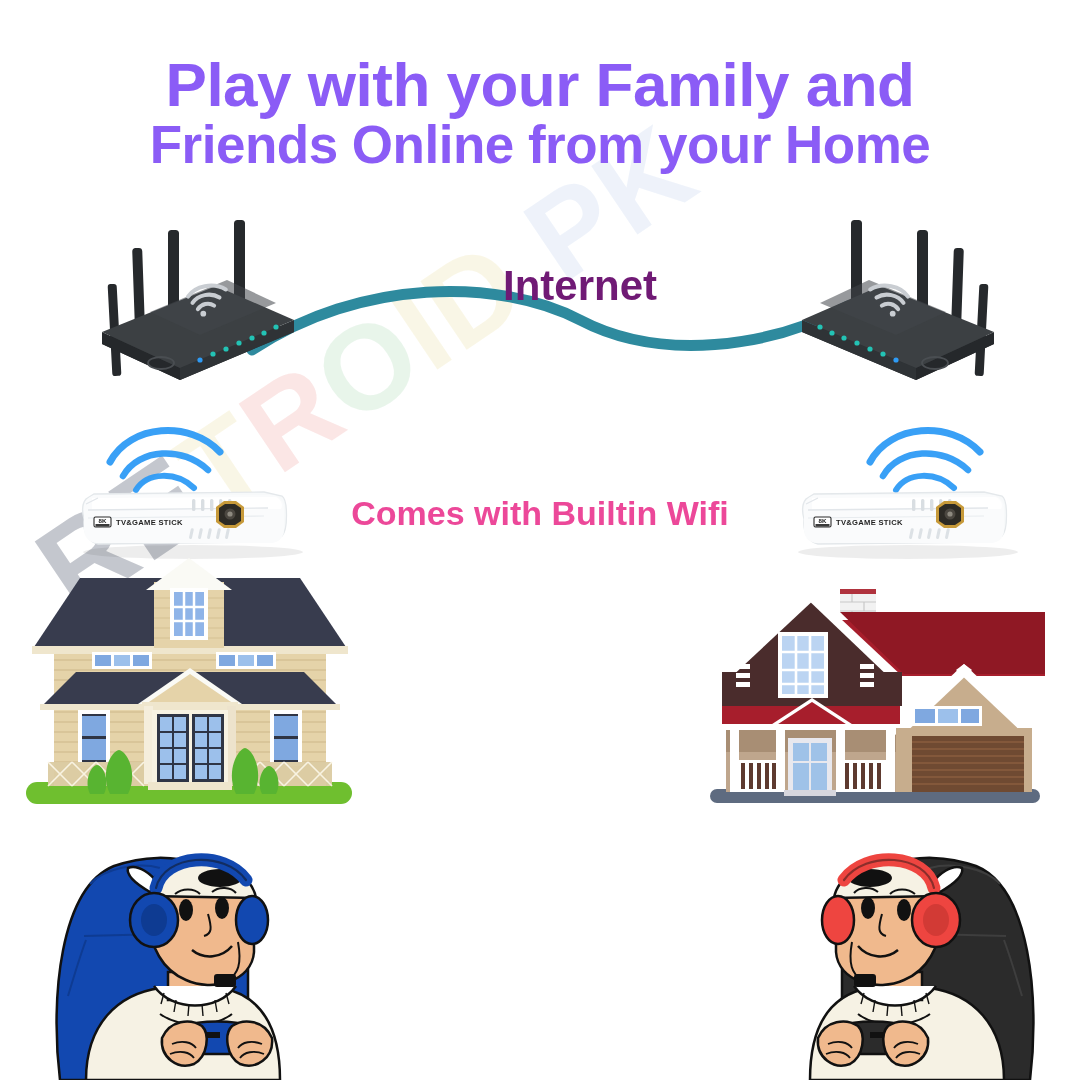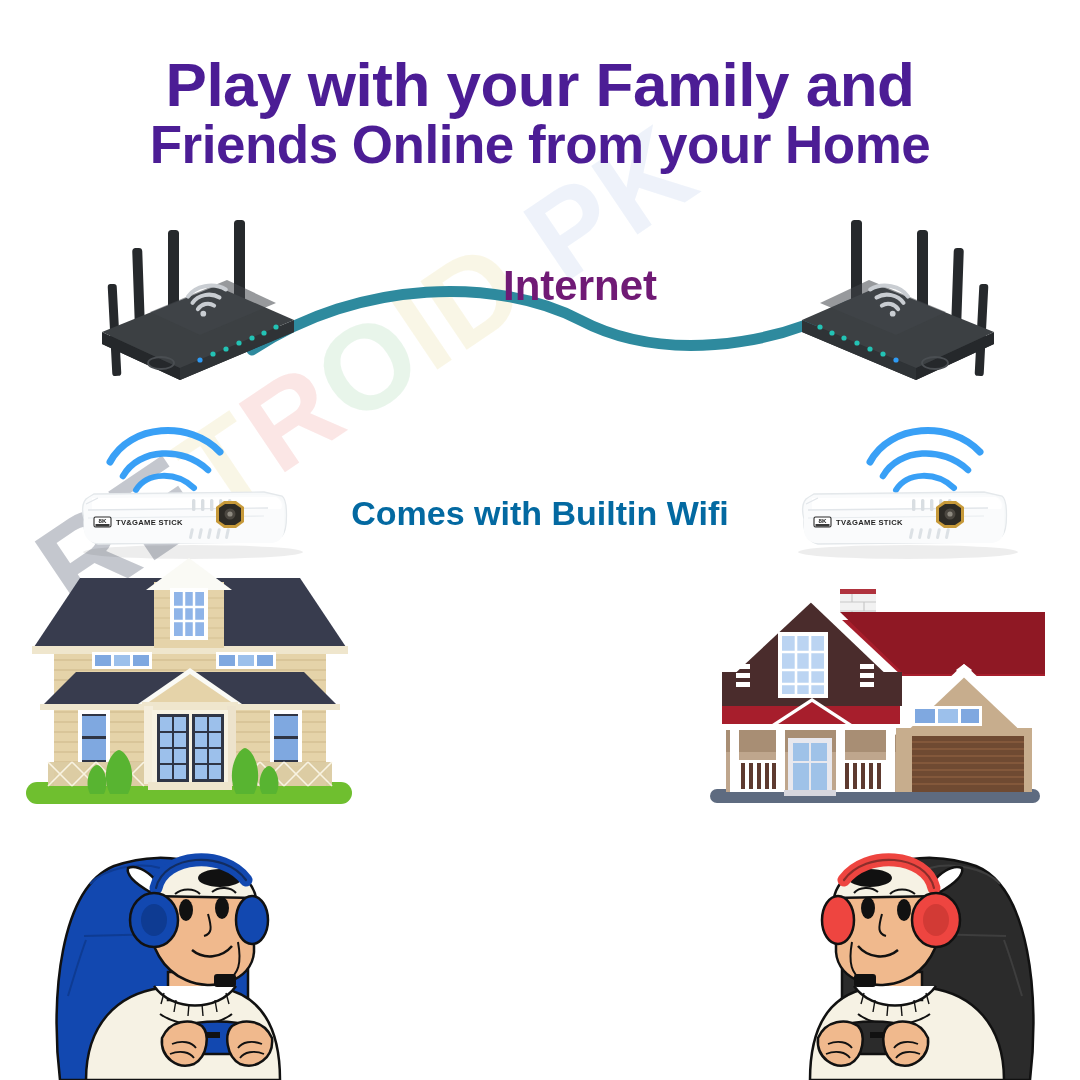--- a/index.html
+++ b/index.html
@@ -96,21 +96,21 @@
 </style>
 </head>
 <body>
 
 <div id="canvas">
 
   <div class="watermark">
     <span class="wm-letter" style="color:#5A6275">R</span><span class="wm-letter" style="color:#5A6275">E</span><span class="wm-letter" style="color:#F0E7B8">T</span><span class="wm-letter" style="color:#F4B8B6">R</span><span class="wm-letter" style="color:#BFE3C6">O</span><span class="wm-letter" style="color:#F0E7B8">I</span><span class="wm-letter" style="color:#F0E7B8">D</span><span class="wm-letter" style="color:#fff">&nbsp;</span><span class="wm-letter" style="color:#CFDCF2">P</span><span class="wm-letter" style="color:#CFDCF2">K</span>
   </div>
 
-  <div class="title" style="color:#4c1d95">
+  <div class="title" style="color:#8b5cf6">
     <span class="line line1">Play with your Family and</span>
     <span class="line line2">Friends Online from your Home</span>
   </div>
 
   <div class="piece curve">
     <svg width="600" height="110" viewBox="0 0 600 110">
       <path d="M2 82 C 110 10, 250 10, 330 52 C 410 94, 520 80, 598 38" stroke="#2E8A9E" stroke-width="11" fill="none" stroke-linecap="round"></path>
     </svg>
   </div>
 
@@ -282,21 +282,21 @@
       </g>
       <g>
         <rect x="36" y="117" width="17" height="10" rx="1.5" fill="#ffffff" stroke="#2B2B2B" stroke-width="1.1"></rect>
         <text x="44.5" y="123.2" font-family="'Liberation Sans',sans-serif" font-size="6.2" font-weight="800" fill="#1A1A1A" text-anchor="middle">8K</text>
         <rect x="37.5" y="124" width="14" height="2.6" fill="#3A3A3A"></rect>
         <text x="58" y="125" font-family="'Liberation Sans',sans-serif" font-size="7.6" font-weight="700" fill="#1F1F1F" letter-spacing="0.3">TV&amp;GAME STICK</text>
       </g>
     </svg>
   </div>
 
-  <div class="builtin-label" style="color:#0369a1">
+  <div class="builtin-label" style="color:#ec4899">
     <span>Comes with Builtin Wifi</span>
   </div>
 
   <div class="piece house-left">
     <svg width="345" height="250" viewBox="0 0 345 250">
 
       <rect x="8" y="222" width="326" height="22" rx="11" fill="#6FBF2F"></rect>
 
       <rect x="36" y="92" width="272" height="134" fill="#E5D3A9"></rect>
 

